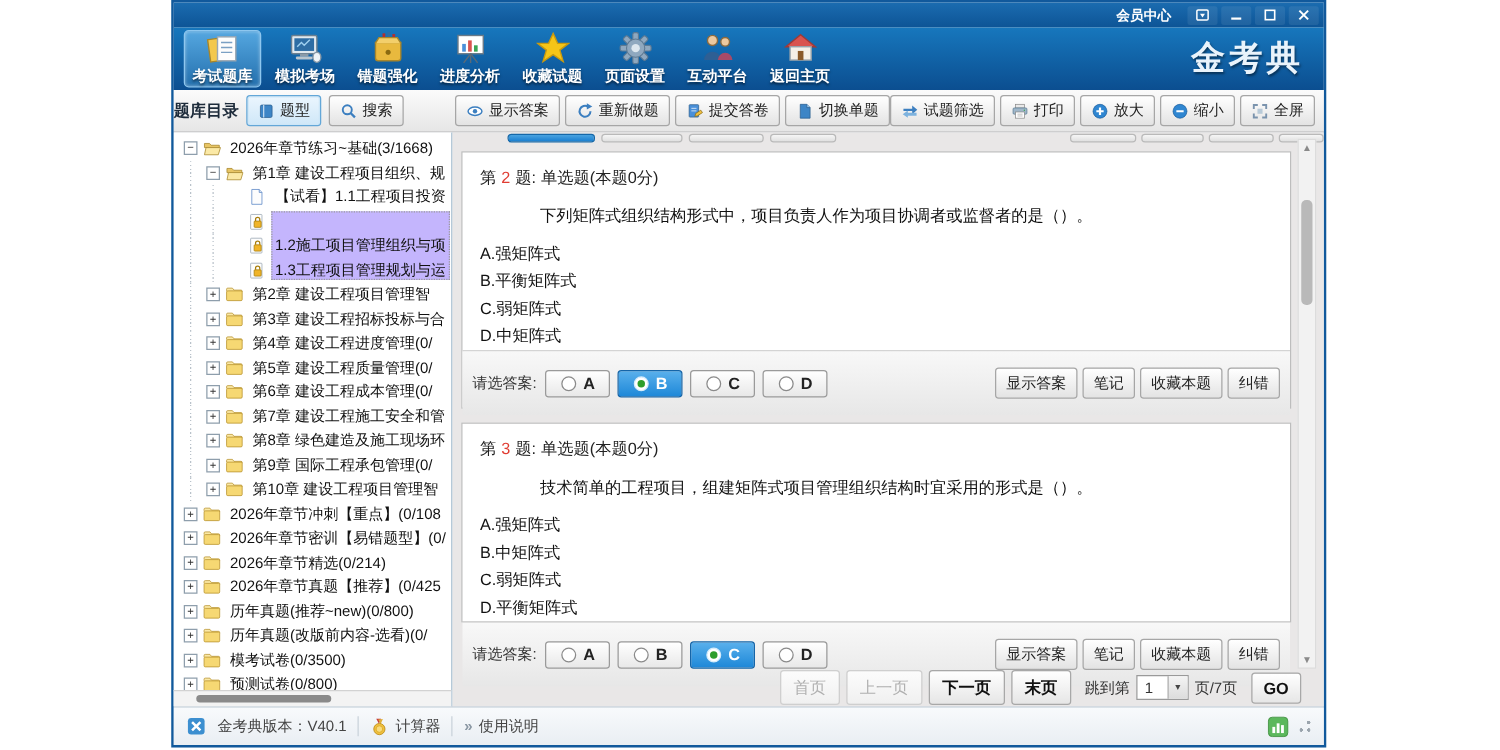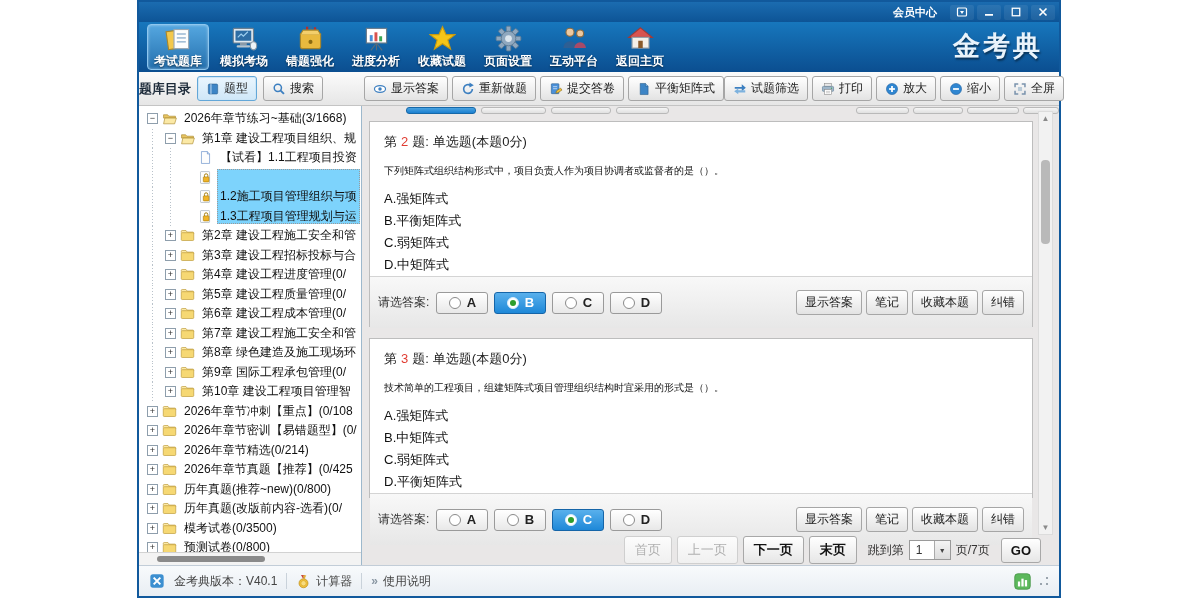--- a/index.html
+++ b/index.html
@@ -27,32 +27,32 @@
   
   .main{flex:1;display:flex;min-height:0;}
   .sidebar{width:222px;flex:none;background:#fff;border-right:1px solid #9db8cc;display:flex;flex-direction:column;}
   .tree{flex:1;overflow:hidden;padding-top:3px;font-size:12px;color:#111;}
   .tree-row{height:19.5px;display:flex;align-items:center;white-space:nowrap;padding-left:8px;cursor:pointer;}
   .guide{width:18px;height:100%;flex:none;background:repeating-linear-gradient(to bottom,#b9c2ca 0 1px,transparent 1px 3px);background-size:1px 100%;background-position:5px 0;background-repeat:no-repeat;}
   .expand-box{width:11px;height:11px;border:1px solid #8e9eac;background:#fff;font-size:9px;line-height:8px;text-align:center;color:#333;box-sizing:border-box;margin-right:4px;flex:none;}
   .tree-icon{margin-right:4px;flex:none;display:flex;}
   .leaf-pad{width:15px;flex:none;}
   .tree-label{padding:1px 3px;overflow:hidden;}
-  .tree-row.selected .tree-label{background:#7dd3fc;border:1px dotted #9a9a9a;padding:18px 2px;}
+  .tree-row.selected .tree-label{background:#c4b5fd;border:1px dotted #9a9a9a;padding:18px 2px;}
   .hscroll{height:12px;border-top:1px solid #d2d2d2;background:#f3f3f3;position:relative;flex:none;}
   .hscroll-thumb{position:absolute;left:18px;top:3px;width:108px;height:6px;background:#8a8a8a;border-radius:3px;}
   
   .content{flex:1;background:#e9e7e7;position:relative;min-width:0;}
   .sliver{position:absolute;top:1px;height:7px;border:1px solid #b9b9b9;border-radius:3px;background:linear-gradient(#f6f6f6,#e0e0e0);box-sizing:border-box;}
   .sliver.blue{background:linear-gradient(#4aa3e0,#1b7fd0);border-color:#1668a8;}
   .qpanel{position:absolute;left:7px;width:664px;background:#fff;border:1px solid #bdbdbd;box-sizing:border-box;display:flex;flex-direction:column;}
   .qheader{padding:11px 14px 0;font-size:13px;color:#222;}
   .qnum{color:#e03c32;padding:0 4px;}
   .qtype{margin-left:4px;}
-  .qstem{padding:13px 14px 0;font-size:10px;color:#111;}
+  .qstem{padding:13px 14px 0;font-size:13px;color:#111;margin-left:48px;}
   .qopt{padding:0 14px;font-size:13px;color:#111;line-height:22px;}
   .qopts{margin-top:10px;}
   .answerbar{margin-top:auto;height:30px;background:linear-gradient(#f8f8f8,#e7e7e7);border-top:1px solid #d4d4d4;display:flex;align-items:center;padding:13px 8px;gap:6px;}
   .prompt{font-size:12px;color:#333;margin-right:1px;}
   .choice{width:52px;height:22px;border:1px solid #9a9a9a;border-radius:3px;background:linear-gradient(#ffffff,#e8e8e8);display:flex;align-items:center;justify-content:center;gap:6px;font-weight:bold;font-size:13px;color:#222;cursor:pointer;box-sizing:border-box;}
   .choice.selected{background:linear-gradient(#59b0ec,#1e88d8);border-color:#1565a8;color:#fff;}
   .radio{width:12px;height:12px;border-radius:50%;background:#fff;border:1px solid #8a8a8a;box-sizing:border-box;position:relative;flex:none;}
   .choice.selected .radio{border-color:#d6ecfb;}
   .choice.selected .radio::after{content:"";position:absolute;inset:2px;border-radius:50%;background:#2d9e2d;}
   .actions{margin-left:auto;display:flex;gap:4px;}
@@ -271,21 +271,21 @@
             </span>
             <span>提交答卷</span>
           </button>
           <button class="btn">
             <span class="icon">
               <svg width="14" height="14" viewBox="0 0 24 24">
                 <path d="M5.5 2.5 h9 l4.5 4.5 v14.5 h-13.5 z" fill="#3d85c6" stroke="#2a5d8c"></path>
                 <path d="M14.5 2.5 v4.5 h4.5" fill="#9cc7ea" stroke="#2a5d8c"></path>
               </svg>
             </span>
-            <span>平衡矩阵式</span>
+            <span>切换单题</span>
           </button>
         </div>
       <div class="sub-right">
           <button class="btn">
             <span class="icon">
               <svg width="14" height="14" viewBox="0 0 24 24">
                 <path d="M3 8.5 h12 v-4.5 l7 6 -7 6 v-4.5 h-12 z" fill="#3c7fc0"></path>
                 <path d="M21 18 h-12 v3 l-7 -5 7 -5 v3 h12 z" fill="#7db2de"></path>
               </svg>
             </span>
@@ -413,21 +413,21 @@
             </div>
             <div class="tree-row">
               <span class="guide"></span>
               <span class="expand-box">+</span>
               <span class="icon tree-icon">
                 <svg width="15" height="15" viewBox="0 0 24 24">
                   <path d="M2 7.5 v-2 a1.5 1.5 0 0 1 1.5 -1.5 h6 l2 2.5 h9 a1.5 1.5 0 0 1 1.5 1.5 v1" fill="#fbe9a6" stroke="#b8932f"></path>
                   <rect x="2" y="7.5" width="20" height="12.5" rx="1.5" fill="#f6d873" stroke="#b8932f"></rect>
                 </svg>
               </span>
-              <span class="tree-label">第2章 建设工程施工安全和管</span>
+              <span class="tree-label">第2章 建设工程项目管理智</span>
             </div>
             <div class="tree-row">
               <span class="guide"></span>
               <span class="expand-box">+</span>
               <span class="icon tree-icon">
                 <svg width="15" height="15" viewBox="0 0 24 24">
                   <path d="M2 7.5 v-2 a1.5 1.5 0 0 1 1.5 -1.5 h6 l2 2.5 h9 a1.5 1.5 0 0 1 1.5 1.5 v1" fill="#fbe9a6" stroke="#b8932f"></path>
                   <rect x="2" y="7.5" width="20" height="12.5" rx="1.5" fill="#f6d873" stroke="#b8932f"></rect>
                 </svg>
               </span>

